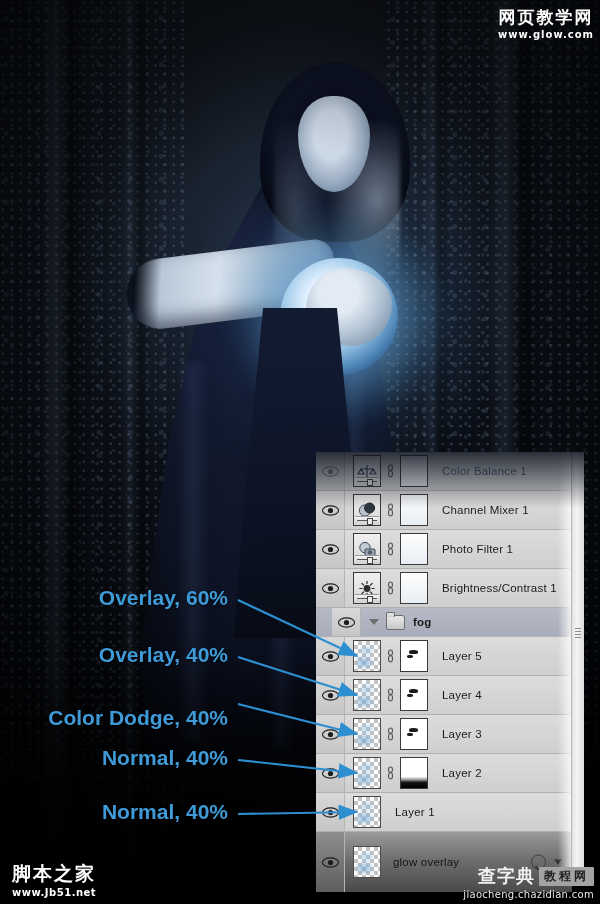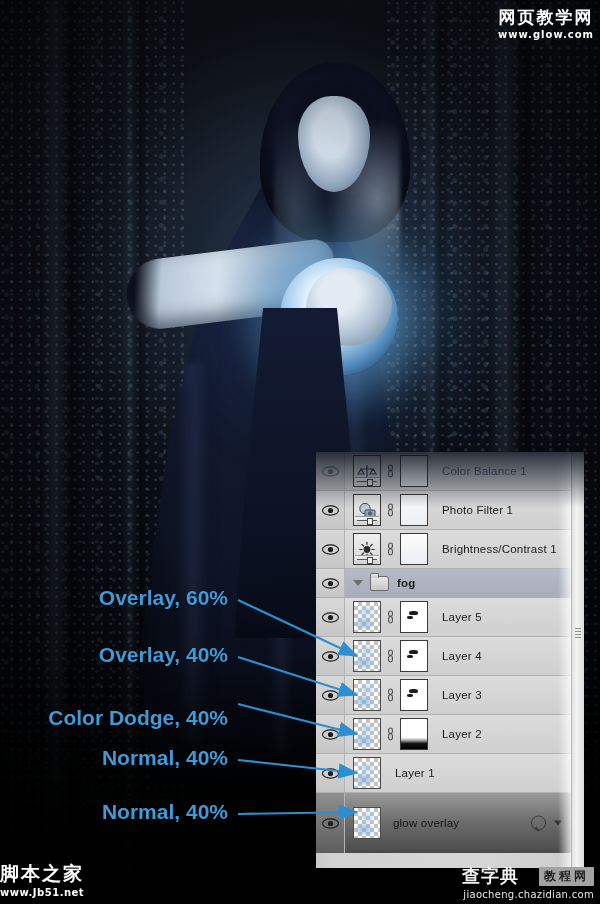--- a/index.html
+++ b/index.html
@@ -139,21 +139,21 @@
   .rows{position:absolute;left:0;right:12px;top:0;bottom:0;}
 
   .row{
     position:relative;
     display:flex;align-items:center;
     height:38px;
     border-bottom:1px solid #b0b0b0;
     background:linear-gradient(180deg,#dcdcdc,#cfcfcf);
   }
   .row.sel{background:linear-gradient(180deg,#b6bac6,#a9adbb);}
-  .row.group{height:28px;}
+  .row.group{height:28px;padding-left:16px;}
   .row.bottom{
     height:60px;border-bottom:none;
     background:linear-gradient(180deg,#9a9a9a,#6f6f6f 45%,#4a4a4a 100%);
     color:#111;
   }
 
   .eye-cell{
     width:28px;min-width:28px;height:100%;
     display:flex;align-items:center;justify-content:center;
     border-right:1px solid #b4b4b4;
@@ -282,25 +282,25 @@
   .arrows{position:absolute;inset:0;}
 
   
   .wm{position:absolute;font-family:"DejaVu Sans", sans-serif;}
   .wm-tr{right:6px;top:6px;text-align:center;}
   .wm-tr .cn{
     font-size:17px;font-weight:bold;color:#fff;letter-spacing:2px;
     -webkit-text-stroke:0;
   }
   .wm-tr .en{font-size:10px;font-weight:bold;color:#fff;letter-spacing:1px;}
-  .wm-bl{left:0;bottom:6px;}
+  .wm-bl{left:12px;bottom:6px;}
   .wm-bl .cn{font-size:19px;font-weight:bold;color:#fff;letter-spacing:2px;}
   .wm-bl .en{font-size:10px;font-weight:bold;color:#fff;letter-spacing:.5px;}
   .wm-br{right:6px;bottom:4px;text-align:right;}
-  .wm-br .line1{display:flex;align-items:center;gap:20px;justify-content:flex-end;}
+  .wm-br .line1{display:flex;align-items:center;gap:4px;justify-content:flex-end;}
   .wm-br .cn{font-size:18px;font-weight:bold;color:#f0f0f0;letter-spacing:1px;}
   .wm-br .tag{
     background:#a3a3a3;color:#222;font-size:12px;font-weight:bold;
     padding:1px 5px;letter-spacing:3px;border-radius:1px;
   }
   .wm-br .en{font-size:10px;color:#e8e8e8;letter-spacing:.3px;margin-top:1px;}
 </style>
 </head>
 <body>
 
@@ -353,20 +353,45 @@
             <div class="slider"></div>
           </div>
           <div class="link">
             <svg width="9" height="14" viewBox="0 0 9 14">
               <rect x="2.6" y="1" width="3.8" height="5.4" rx="1.9" fill="none" stroke="#2a2a2a" stroke-width="1.1"></rect>
               <rect x="2.6" y="6.8" width="3.8" height="6.2" rx="1.9" fill="none" stroke="#2a2a2a" stroke-width="1.1"></rect>
             </svg>
           </div>
           <div class="mask empty"></div>
           <div class="row-label">Color Balance 1</div>
+        </div>
+        <div class="row">
+          <div class="eye-cell">
+            <span class="eye">
+              <svg viewBox="0 0 17 11">
+                <ellipse cx="8.5" cy="5.5" rx="8" ry="4.6" fill="none" stroke="#1d1d1d" stroke-width="1.1"></ellipse>
+                <circle cx="8.5" cy="5.5" r="2.6" fill="#1d1d1d"></circle>
+              </svg>
+            </span>
+          </div>
+          <div class="thumb adj">
+            <svg width="20" height="17" viewBox="0 0 20 17">
+              <circle cx="8" cy="8.5" r="5.6" fill="#b9c2cd" stroke="#3f4a59" stroke-width="1"></circle>
+              <circle cx="12.6" cy="6" r="5" fill="#2e3642" stroke="#222" stroke-width="1"></circle>
+            </svg>
+            <div class="slider"></div>
+          </div>
+          <div class="link">
+            <svg width="9" height="14" viewBox="0 0 9 14">
+              <rect x="2.6" y="1" width="3.8" height="5.4" rx="1.9" fill="none" stroke="#2a2a2a" stroke-width="1.1"></rect>
+              <rect x="2.6" y="6.8" width="3.8" height="6.2" rx="1.9" fill="none" stroke="#2a2a2a" stroke-width="1.1"></rect>
+            </svg>
+          </div>
+          <div class="mask empty"></div>
+          <div class="row-label">Channel Mixer 1</div>
         </div>
         <div class="row">
           <div class="eye-cell">
             <span class="eye">
               <svg viewBox="0 0 17 11">
                 <ellipse cx="8.5" cy="5.5" rx="8" ry="4.6" fill="none" stroke="#1d1d1d" stroke-width="1.1"></ellipse>
                 <circle cx="8.5" cy="5.5" r="2.6" fill="#1d1d1d"></circle>
               </svg>
             </span>
           </div>

